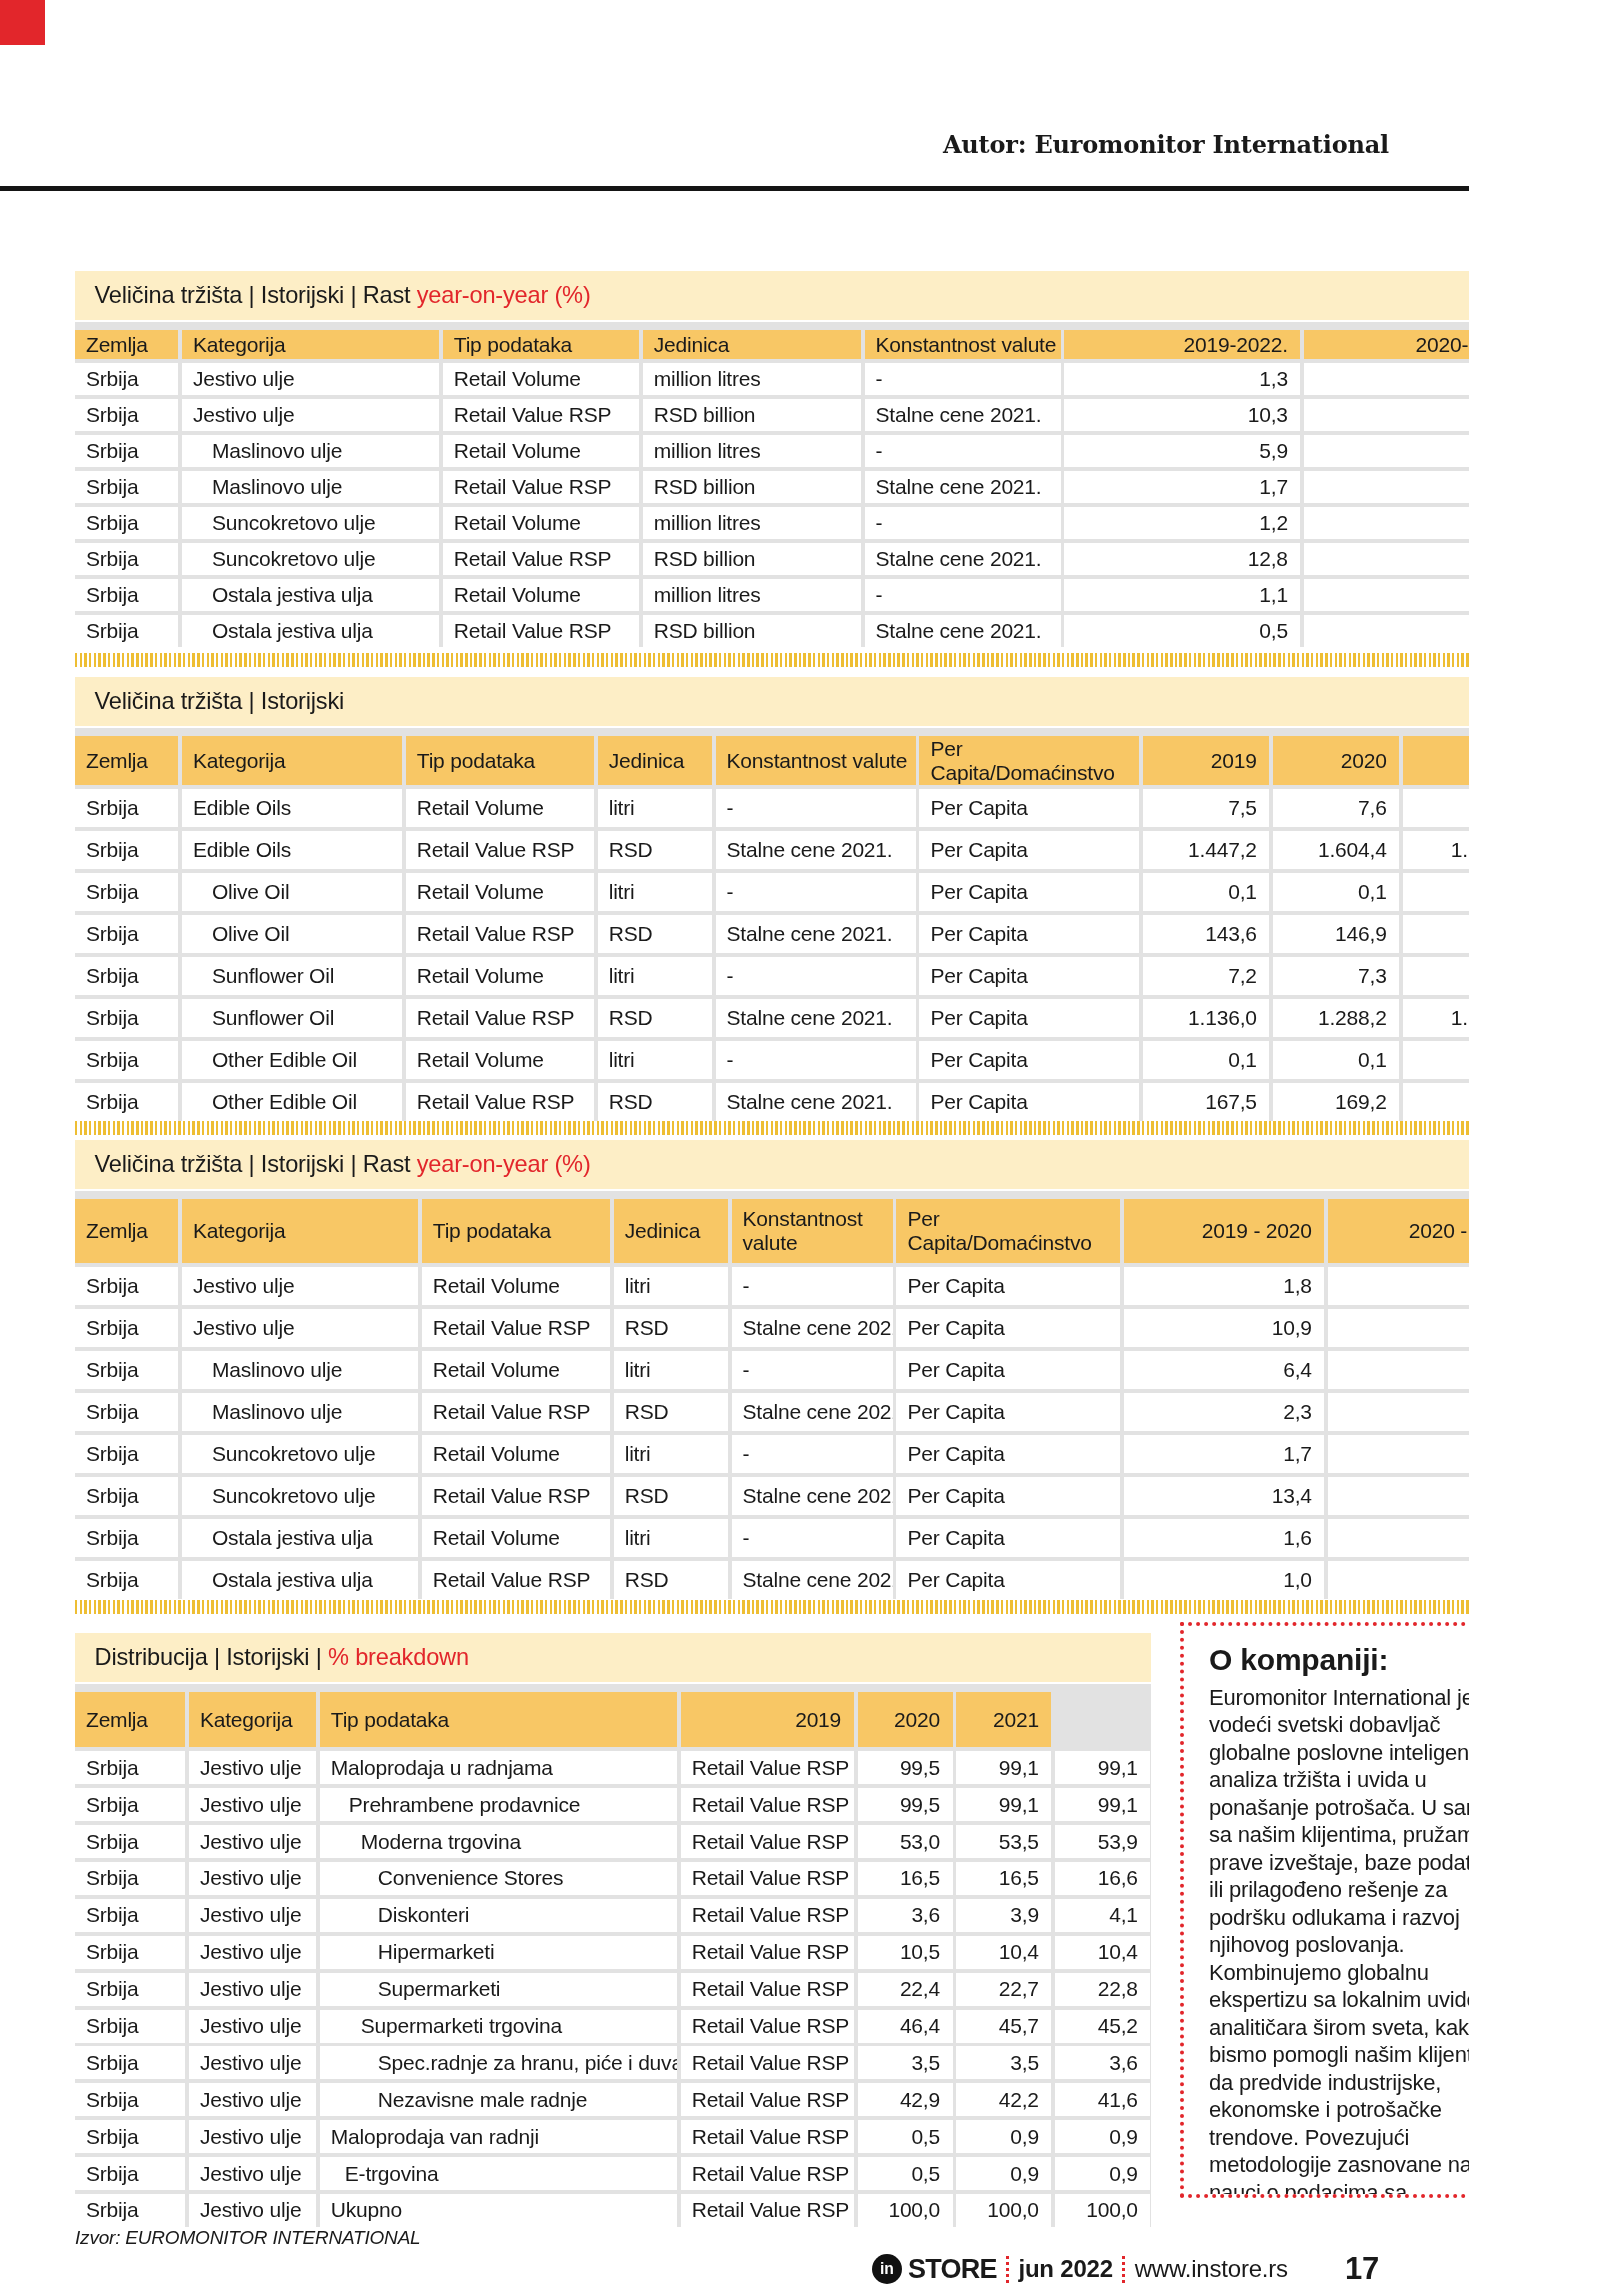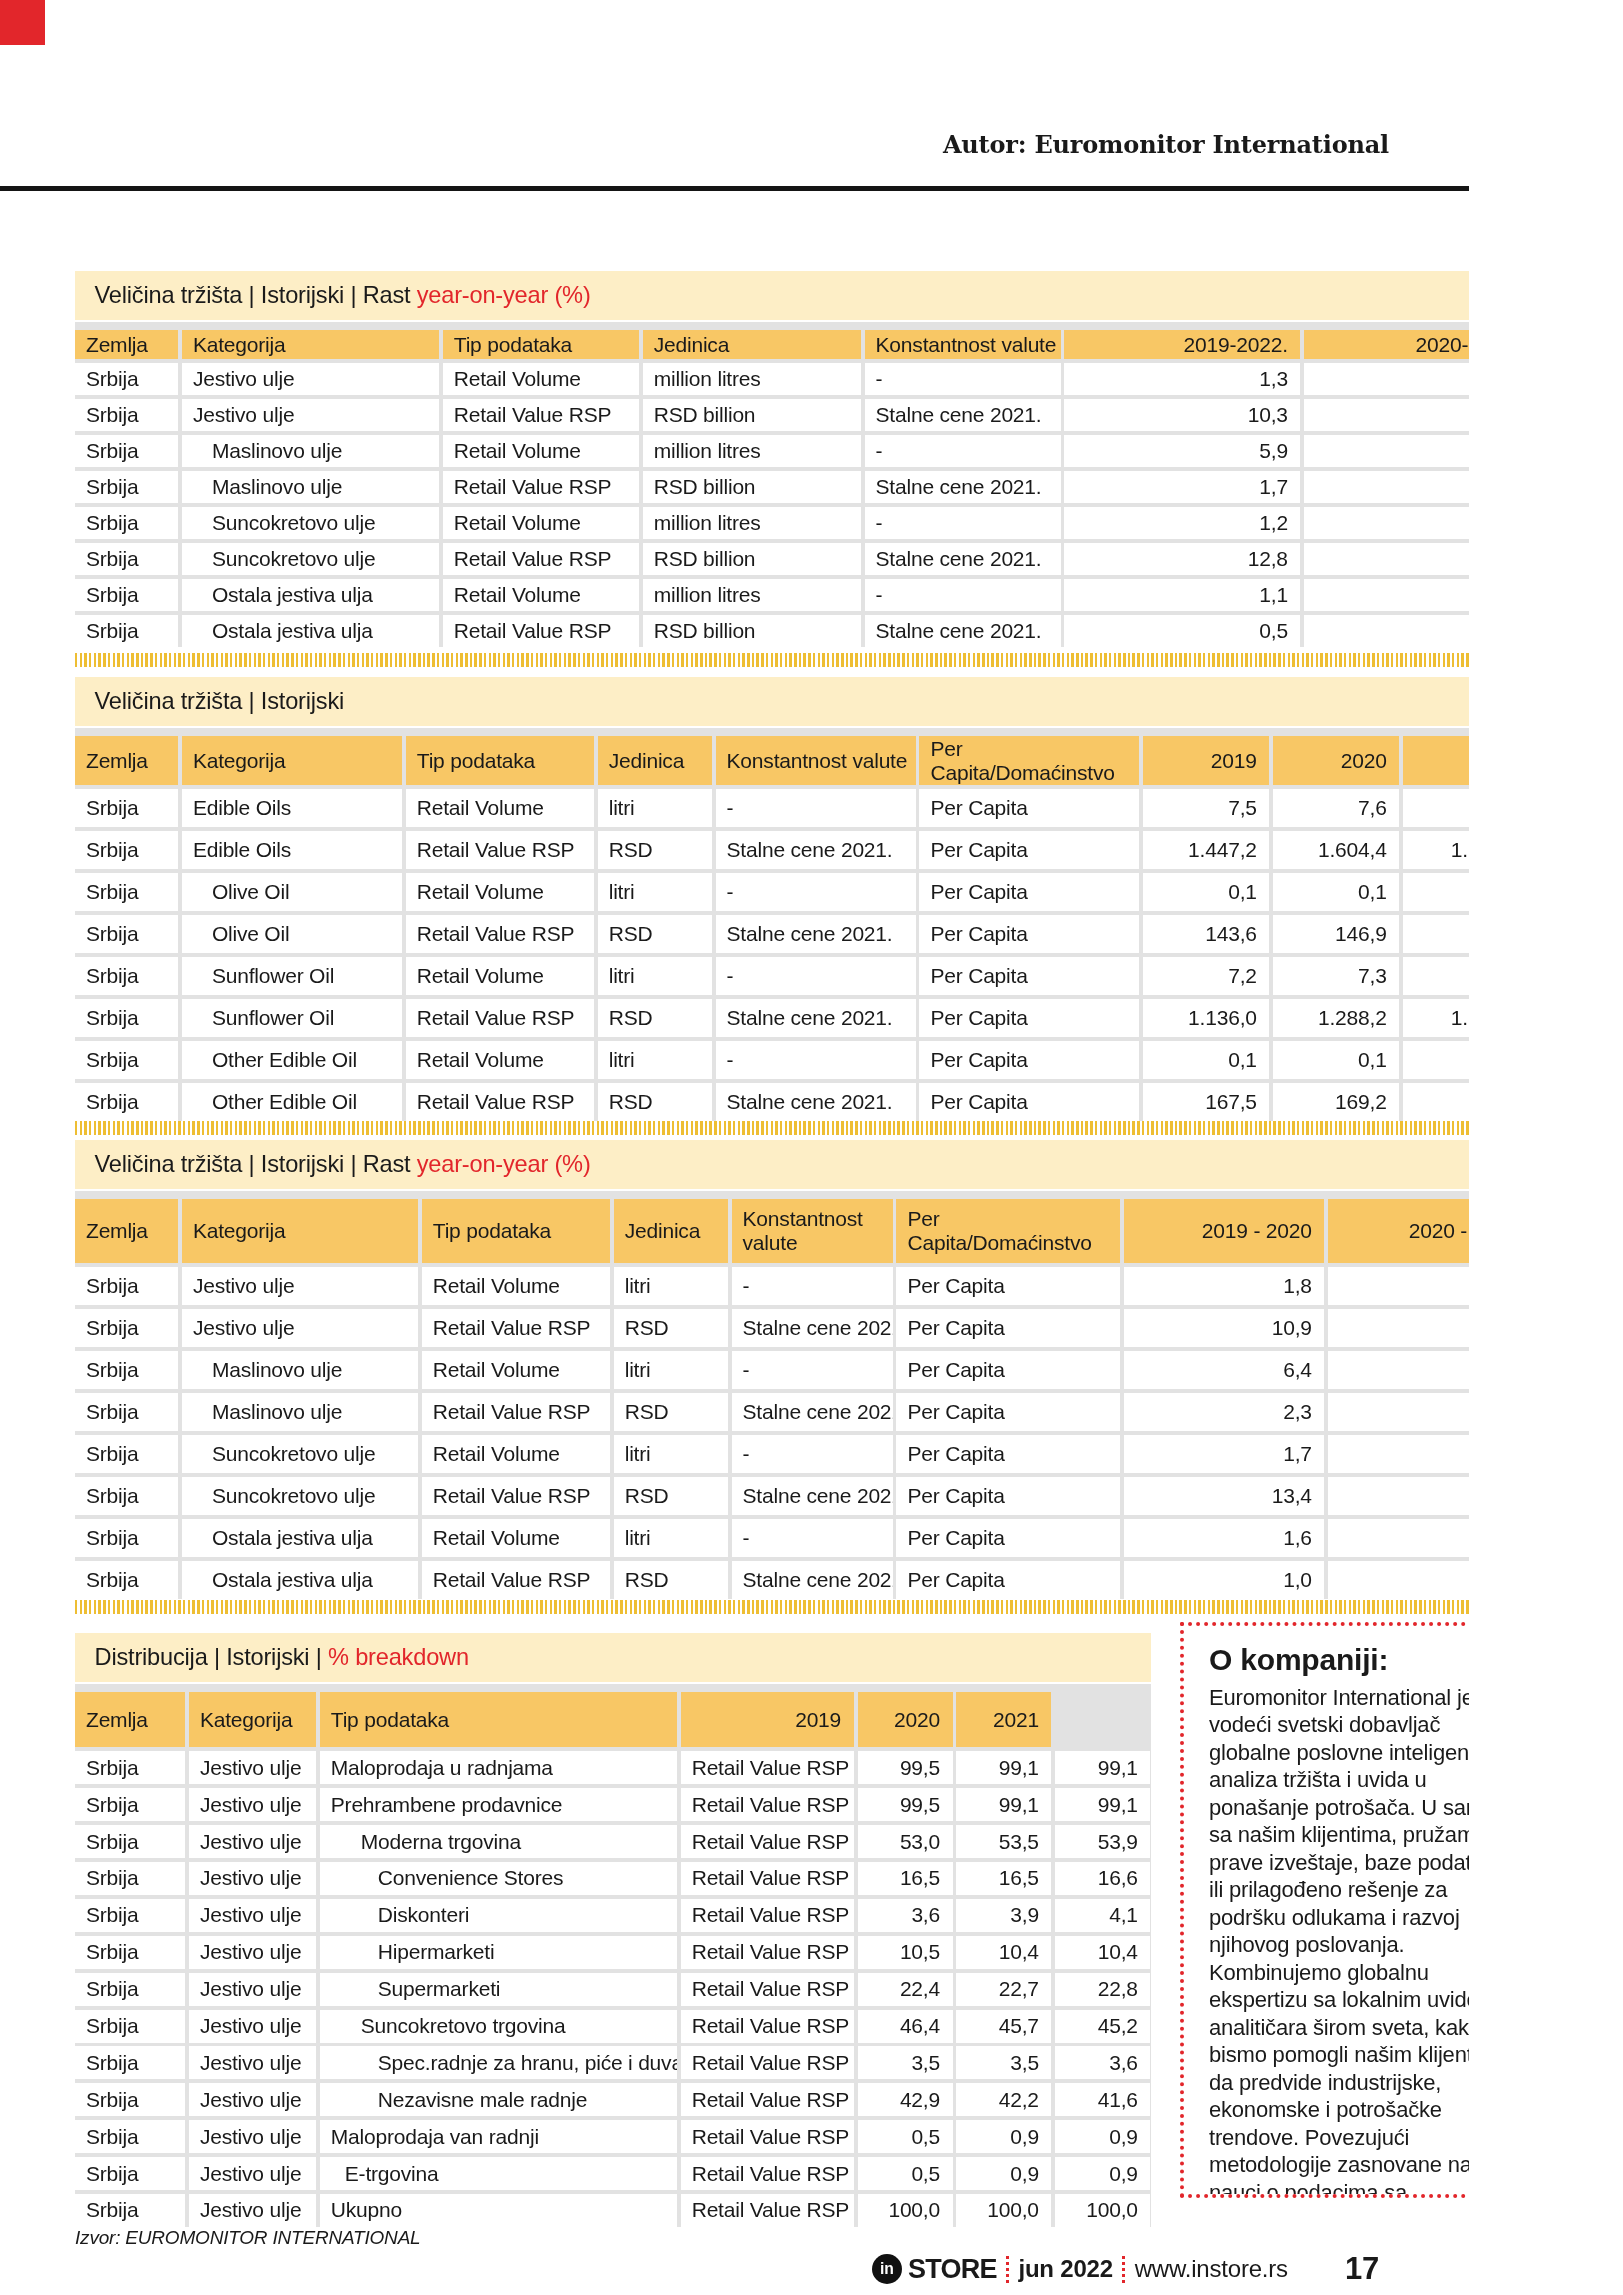--- a/index.html
+++ b/index.html
@@ -362,21 +362,21 @@
           <div class="td">Jestivo ulje</div>
           <div class="td" style="padding-left: 11px;">Maloprodaja u radnjama</div>
           <div class="td">Retail Value RSP</div>
           <div class="td ar">99,5</div>
           <div class="td ar">99,1</div>
           <div class="td ar">99,1</div>
         </div>
         <div class="trow" style="grid-template-columns: 110px 127px 357px 173px 95px 95px 95px;">
           <div class="td">Srbija</div>
           <div class="td">Jestivo ulje</div>
-          <div class="td" style="padding-left: 11px;">Prehrambene prodavnice</div>
+          <div class="td" style="padding-left: 29px;">Prehrambene prodavnice</div>
           <div class="td">Retail Value RSP</div>
           <div class="td ar">99,5</div>
           <div class="td ar">99,1</div>
           <div class="td ar">99,1</div>
         </div>
         <div class="trow" style="grid-template-columns: 110px 127px 357px 173px 95px 95px 95px;">
           <div class="td">Srbija</div>
           <div class="td">Jestivo ulje</div>
           <div class="td" style="padding-left: 41px;">Moderna trgovina</div>
           <div class="td">Retail Value RSP</div>
@@ -416,21 +416,21 @@
           <div class="td">Jestivo ulje</div>
           <div class="td" style="padding-left: 58px;">Supermarketi</div>
           <div class="td">Retail Value RSP</div>
           <div class="td ar">22,4</div>
           <div class="td ar">22,7</div>
           <div class="td ar">22,8</div>
         </div>
         <div class="trow" style="grid-template-columns: 110px 127px 357px 173px 95px 95px 95px;">
           <div class="td">Srbija</div>
           <div class="td">Jestivo ulje</div>
-          <div class="td" style="padding-left: 41px;">Suncokretovo trgovina</div>
+          <div class="td" style="padding-left: 41px;">Supermarketi trgovina</div>
           <div class="td">Retail Value RSP</div>
           <div class="td ar">46,4</div>
           <div class="td ar">45,7</div>
           <div class="td ar">45,2</div>
         </div>
         <div class="trow" style="grid-template-columns: 110px 127px 357px 173px 95px 95px 95px;">
           <div class="td">Srbija</div>
           <div class="td">Jestivo ulje</div>
           <div class="td" style="padding-left: 58px;">Spec.radnje za hranu, piće i duvan</div>
           <div class="td">Retail Value RSP</div>

